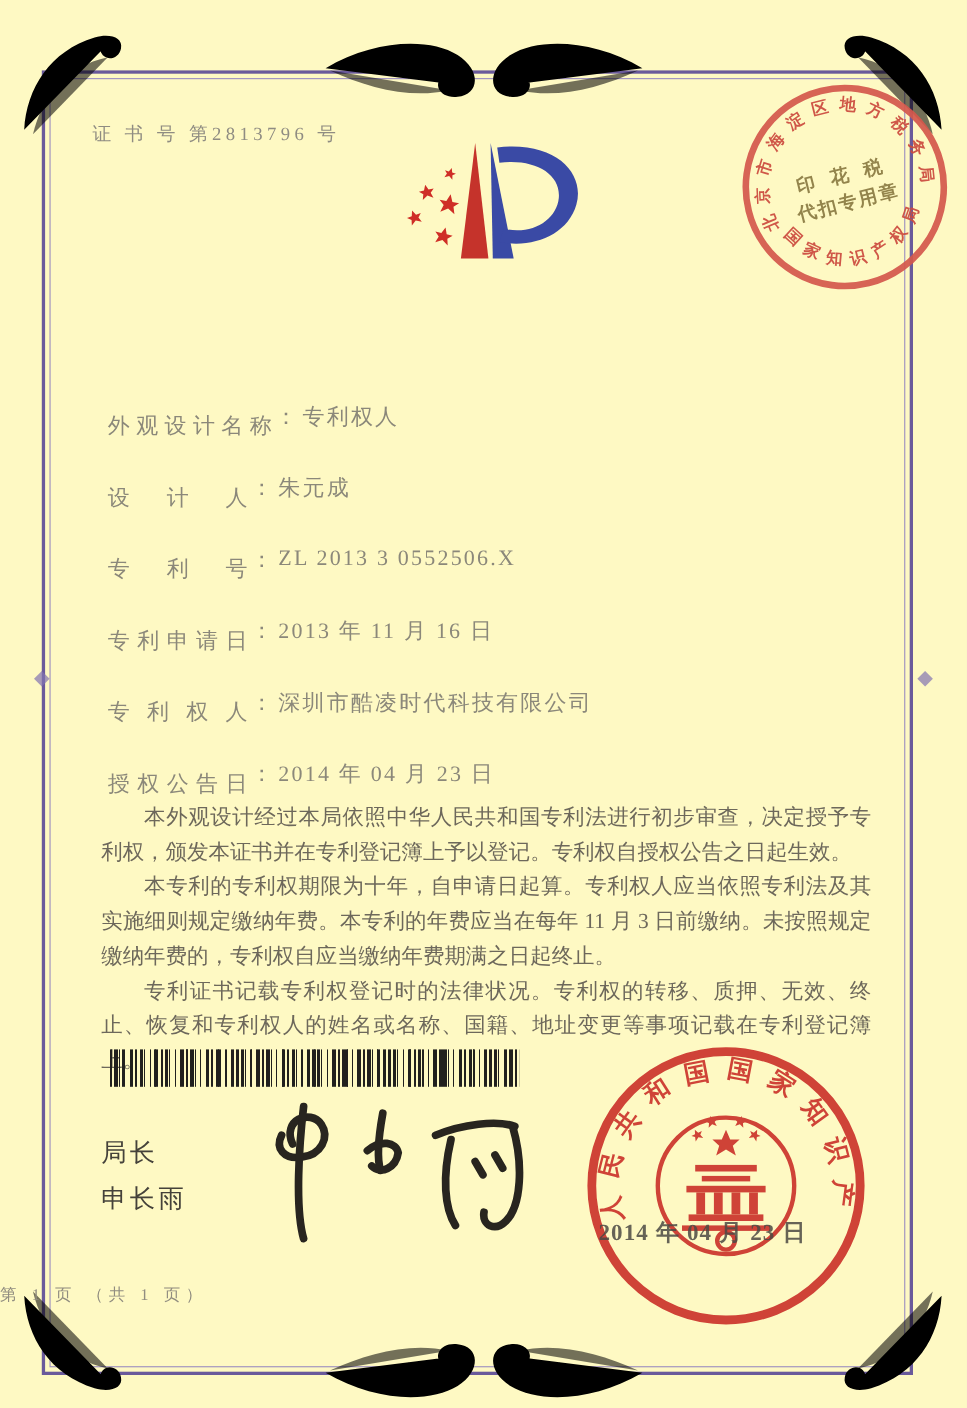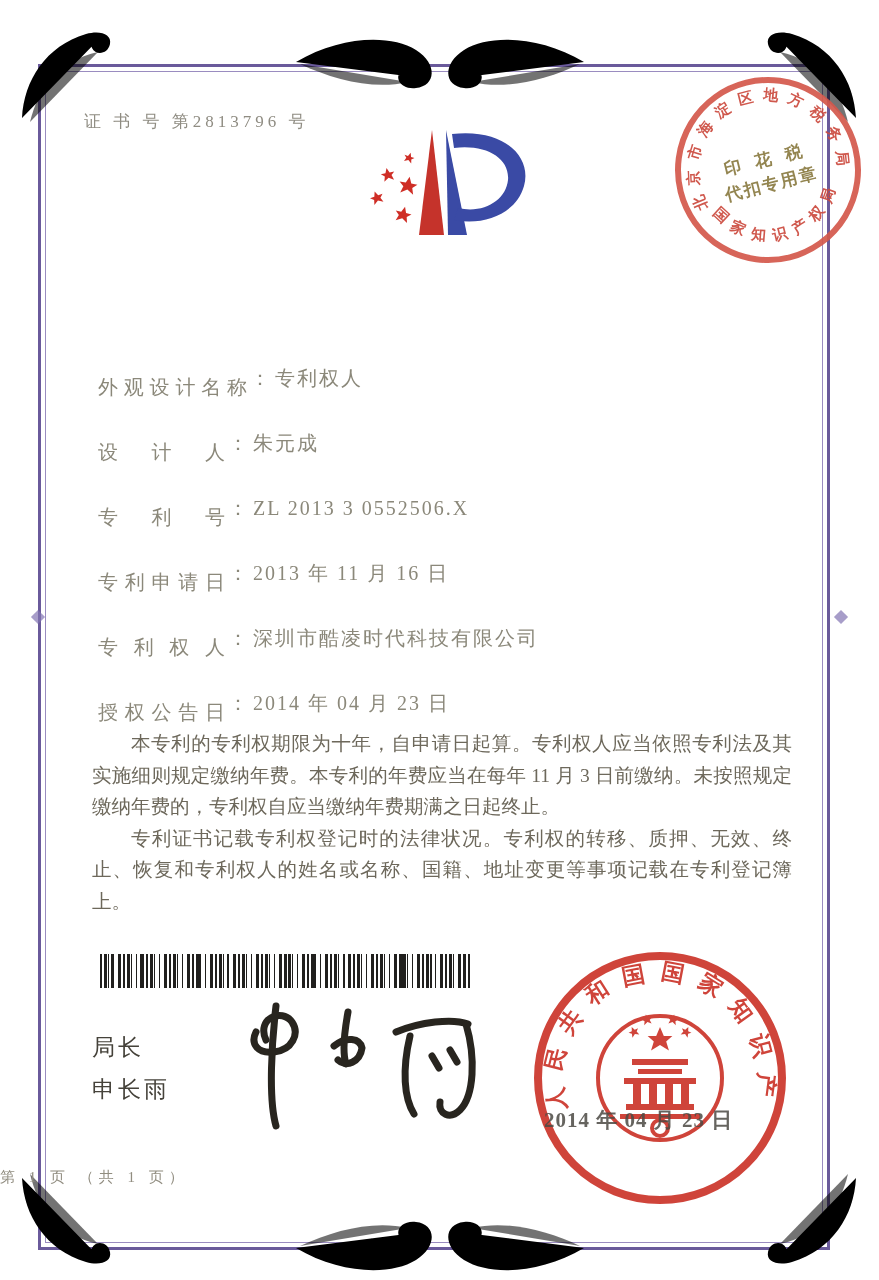--- a/index.html
+++ b/index.html
@@ -1,18 +1,18 @@
 <!DOCTYPE html>
 <html><head>
 <meta charset="utf-8">
 <style>
   html,body{margin:0;padding:0;background:#e8e6e0;}
   .page{
     position:relative; width:879px; height:1280px; margin:0 auto;
-    background:#ffffff; overflow:hidden;
+    background:#fef9c3; overflow:hidden;
     font-family:"Liberation Serif","DejaVu Serif",serif;
   }
   
   .frame-outer{position:absolute; left:38px; top:64px; width:786px; height:1180px;
     border:3px solid #6a5a9b; z-index:1;}
   .frame-inner{position:absolute; inset:4px; border:1px solid #9a8cc0;}
   .orn{position:absolute; z-index:1; color:#8273b2;}
   .orn-top{left:280px; top:32px; width:320px; height:60px;}
   .orn-bottom{left:280px; top:1218px; width:320px; height:60px; transform:scaleY(-1);}
   .orn-tl{left:16px; top:24px; width:104px; height:104px;}
@@ -149,20 +149,21 @@
         <span class="fvalue">深圳市酷凌时代科技有限公司</span>
     </div>
     <div class="field">
       <span class="flabel">授权公告日</span>
         <span class="fcolon">：</span>
         <span class="fvalue">2014 年 04 月 23 日</span>
     </div>
   </div>
 
   <div class="body-text">
+    <p>本外观设计经过本局依照中华人民共和国专利法进行初步审查，决定授予专利权，颁发本证书并在专利登记簿上予以登记。专利权自授权公告之日起生效。</p>
     <p>本专利的专利权期限为十年，自申请日起算。专利权人应当依照专利法及其实施细则规定缴纳年费。本专利的年费应当在每年 11 月 3 日前缴纳。未按照规定缴纳年费的，专利权自应当缴纳年费期满之日起终止。</p>
     <p>专利证书记载专利权登记时的法律状况。专利权的转移、质押、无效、终止、恢复和专利权人的姓名或名称、国籍、地址变更等事项记载在专利登记簿上。</p>
   </div>
 
   <div class="barcode"></div>
 
   <div class="sig-title">局长</div>
   <div class="sig-name">申长雨</div>
   <svg class="signature" width="300" height="130" viewBox="0 0 300 130">
     <path d="M68,40 C58,18 84,8 94,22 C102,34 94,50 76,52 C60,54 52,44 58,32"></path>

